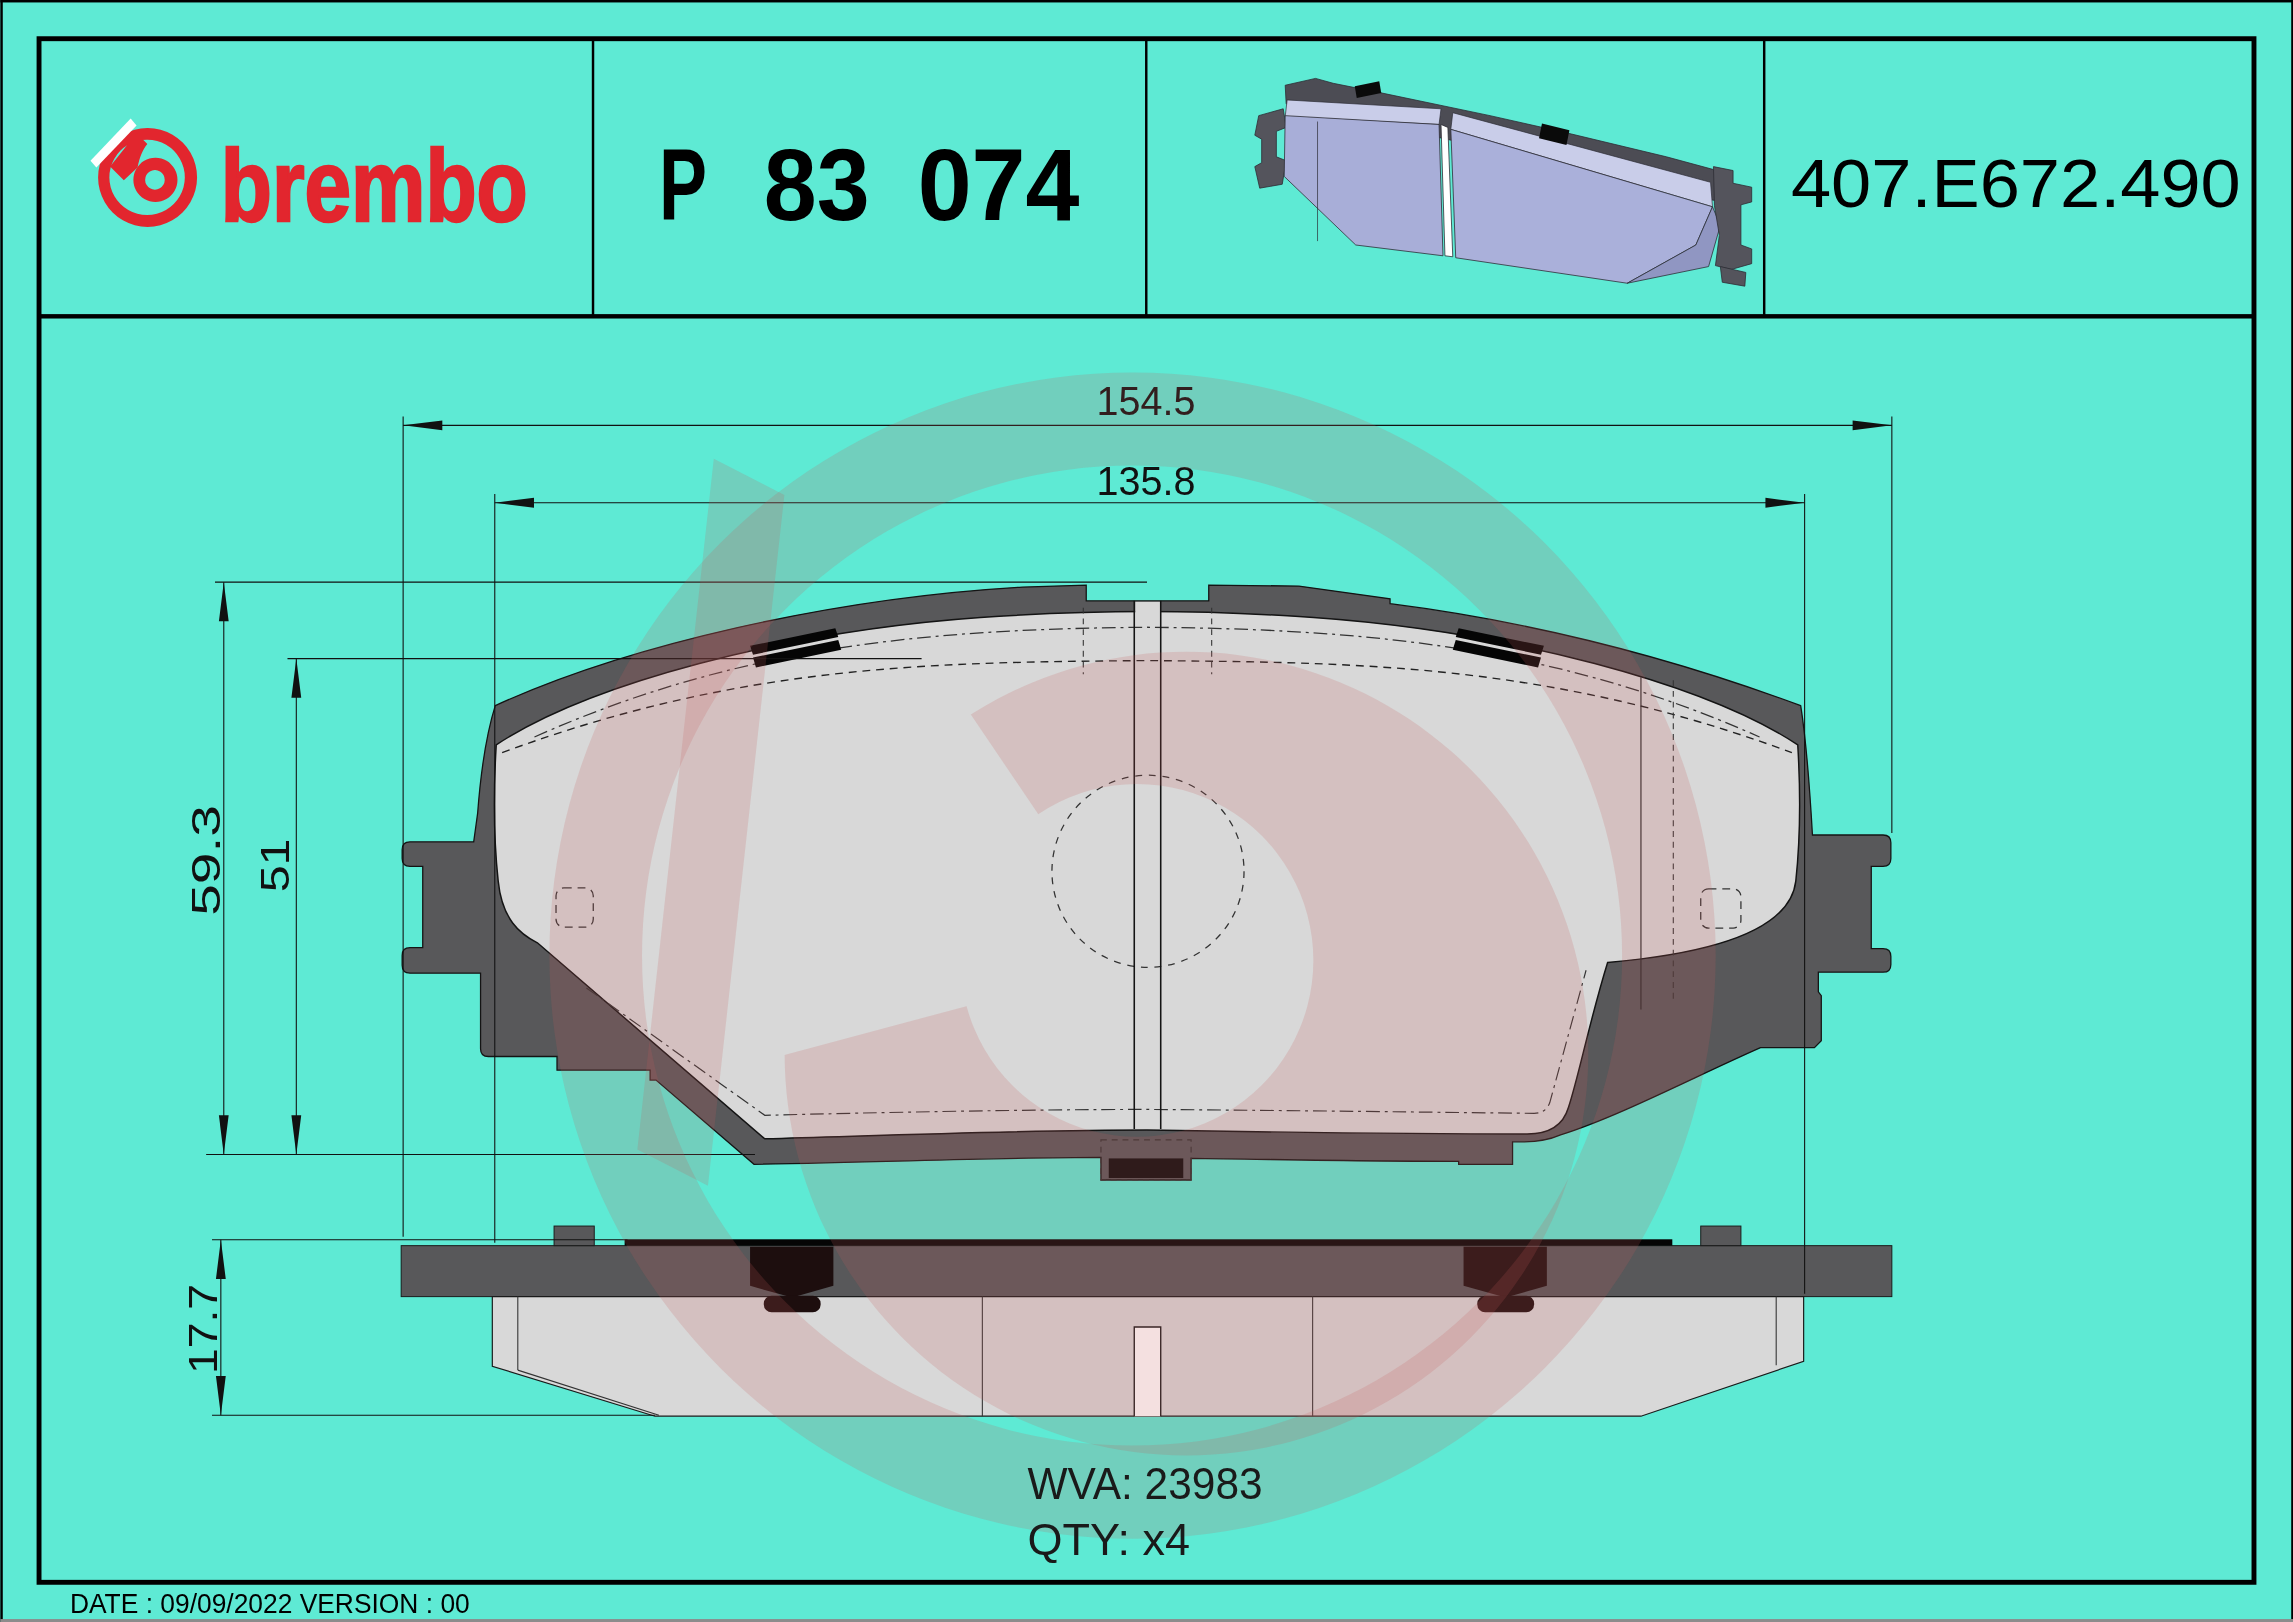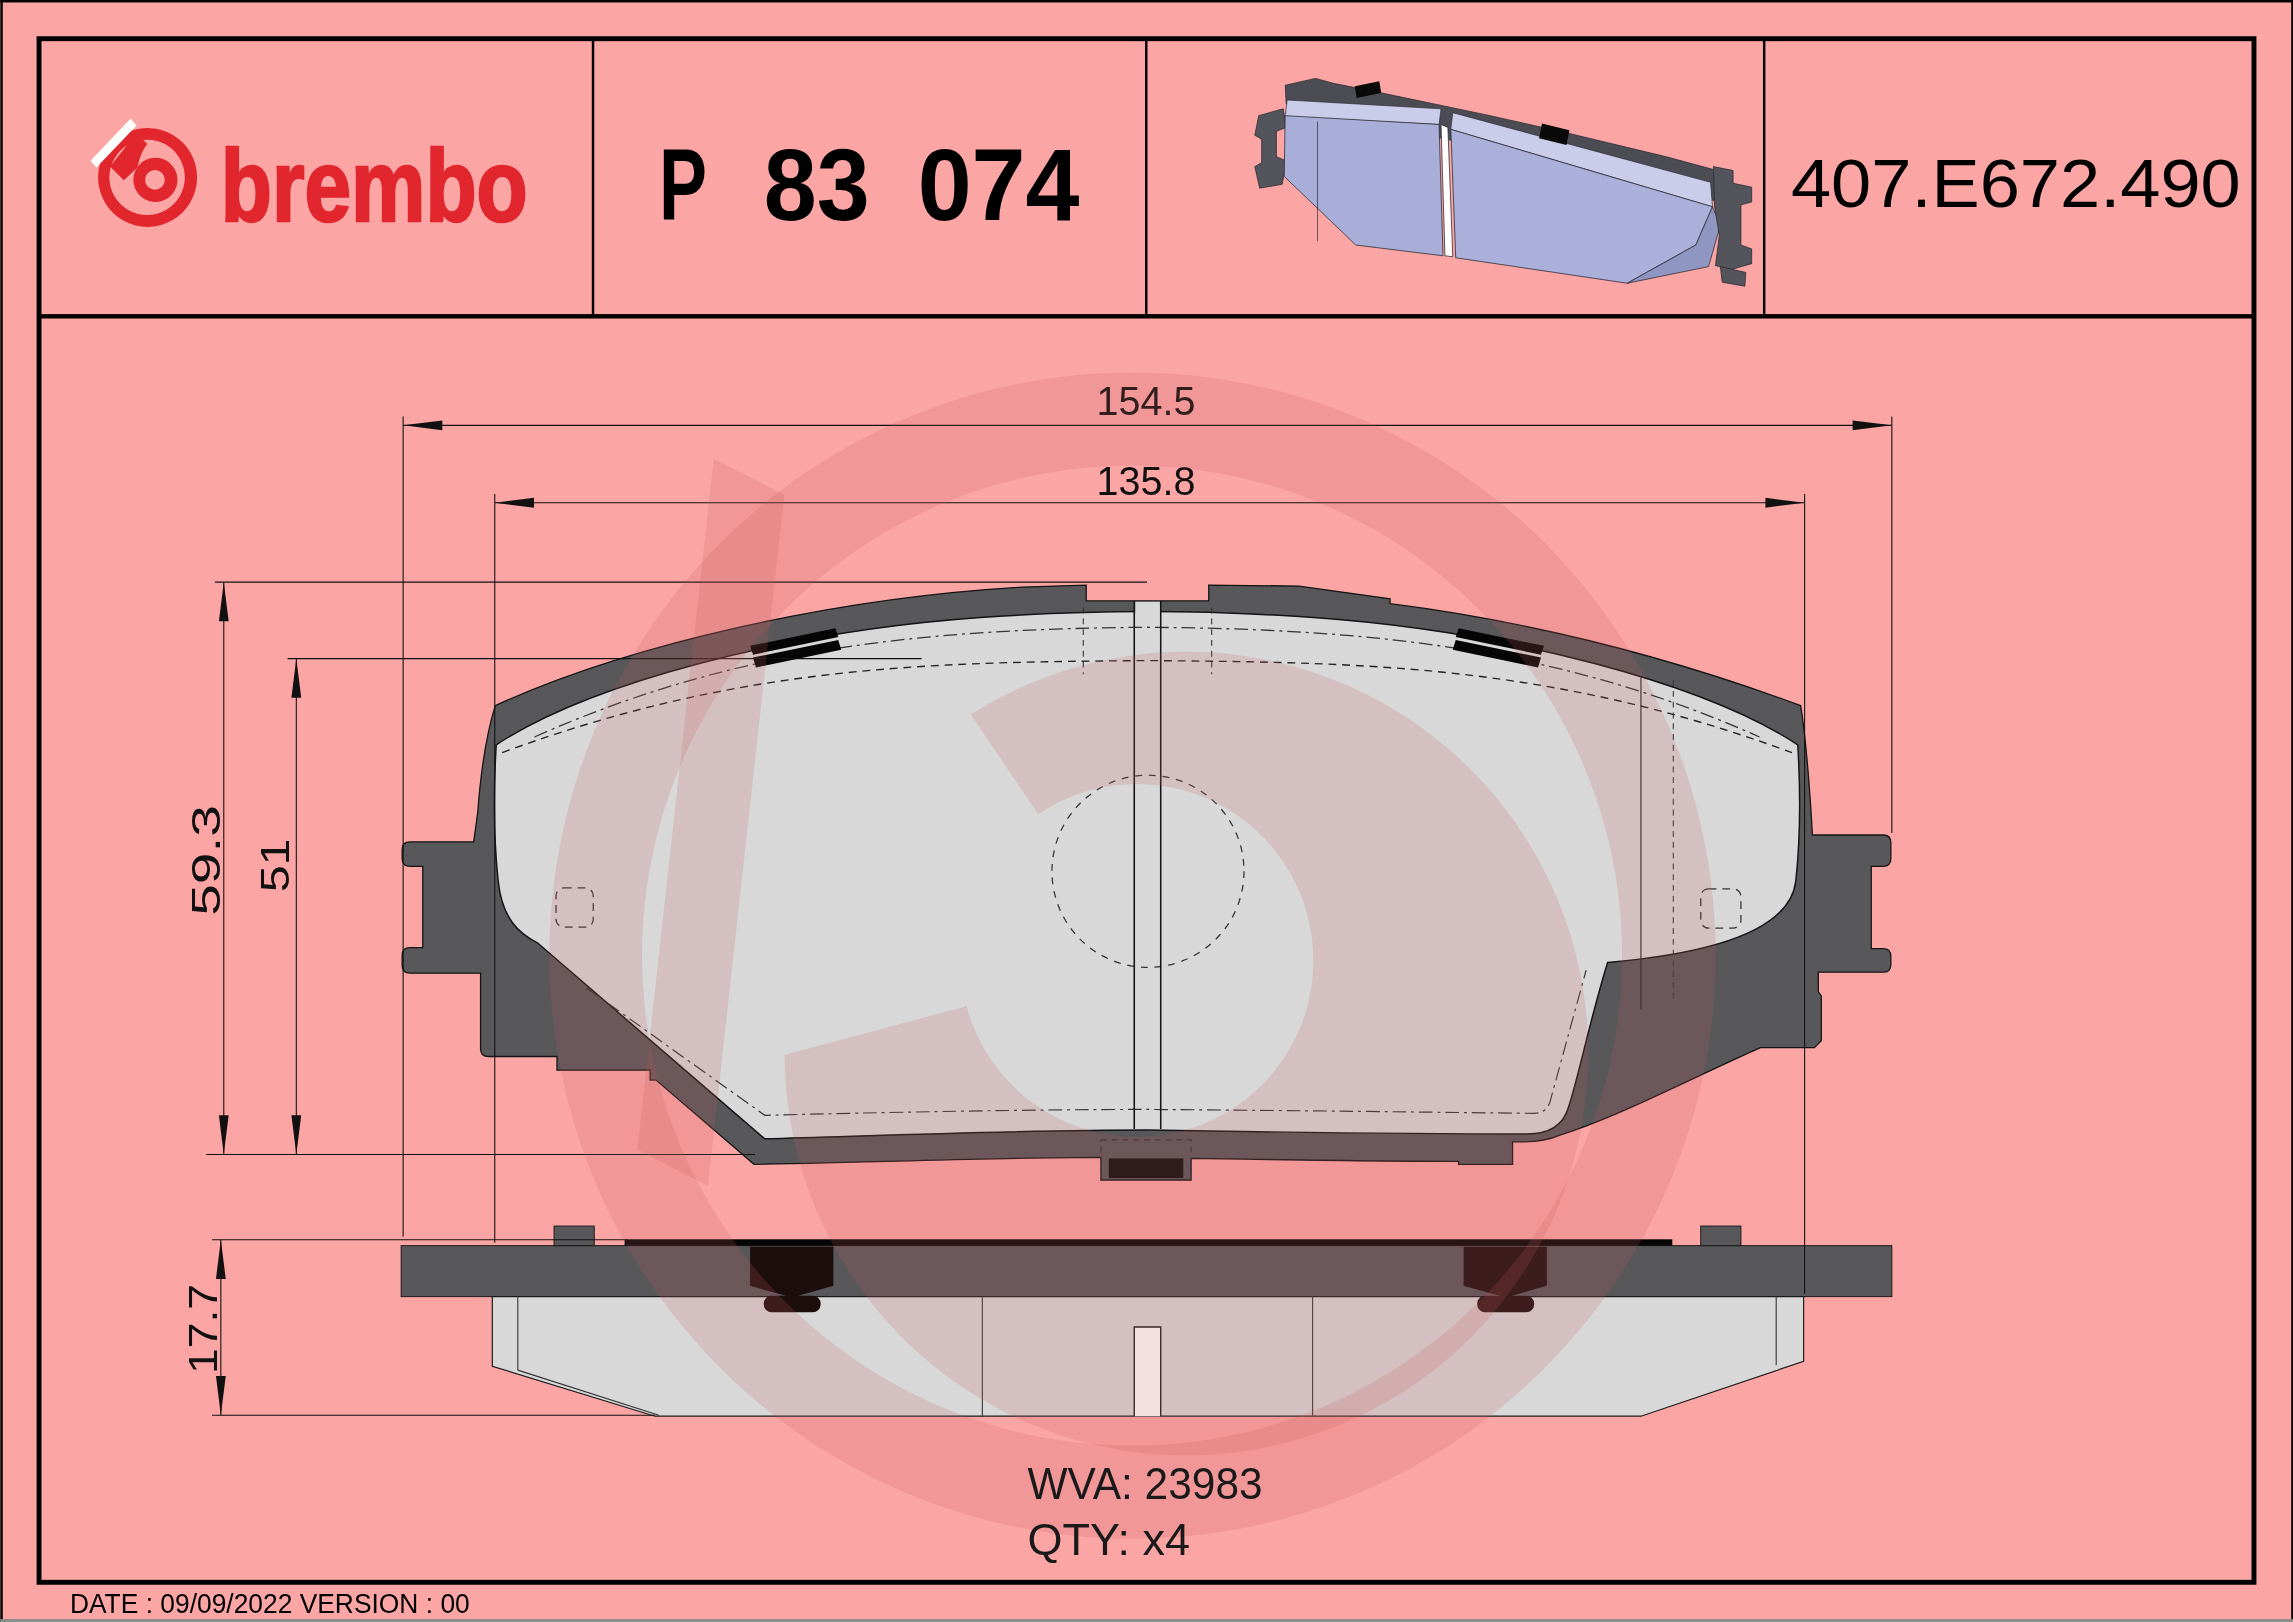--- a/index.html
+++ b/index.html
@@ -1,16 +1,16 @@
 <!DOCTYPE html>
 <html><head>
 <meta charset="utf-8">
 <style>
 html,body{margin:0;padding:0;background:#fff;}
-#page{position:relative;width:2294px;height:1622px;background:#fca5a5;overflow:hidden;
+#page{position:relative;width:2294px;height:1622px;background:#5eead4;overflow:hidden;
 font-family:"Liberation Sans", sans-serif;}
 svg{position:absolute;left:0;top:0;}
 </style>
 </head>
 <body>
 <div id="page">
 <svg width="2294" height="1622" viewBox="0 0 2340 1655">
 
   <g>
     <rect x="0" y="0" width="2340" height="2.5" fill="#000"></rect>

